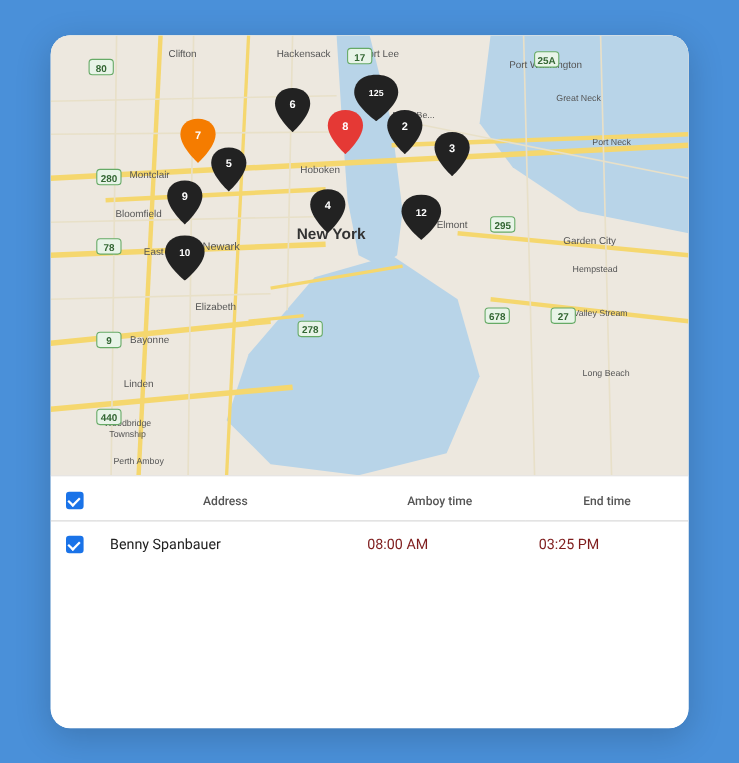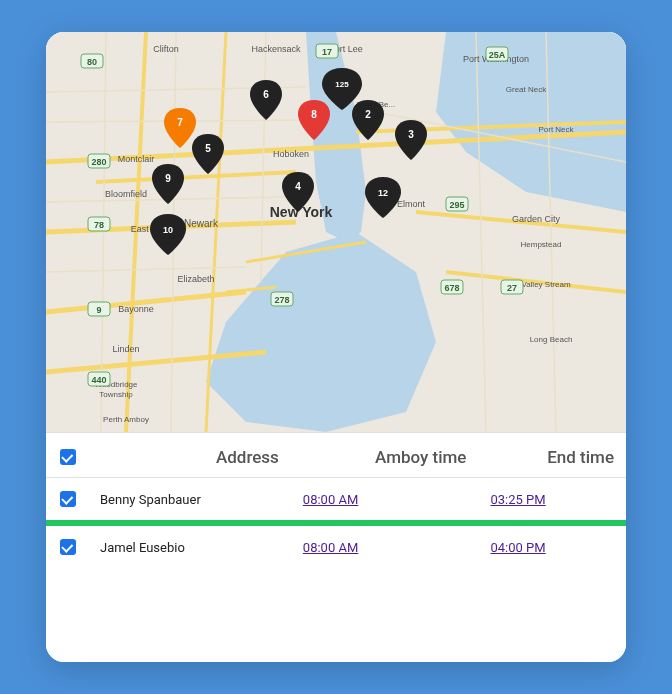--- a/index.html
+++ b/index.html
@@ -49,22 +49,22 @@
     }
     table {
       width: 100%;
       border-collapse: collapse;
     }
     thead tr {
       border-bottom: 1.5px solid #e0e0e0;
     }
     thead th {
       padding: 14px 12px 10px;
-      text-align: right;
-      font-size: 17px;
+      text-align: center;
+      font-size: 11px;
       color: #555;
       font-weight: 500;
     }
     tbody tr {
       border-bottom: 6px solid #22c55e;
     }
     tbody tr:last-child {
       border-bottom: none;
     }
     tbody td {
@@ -105,21 +105,21 @@
     }
     .header-checkbox::after {
       content: '';
       width: 8px;
       height: 5px;
       border-left: 2px solid white;
       border-bottom: 2px solid white;
       transform: rotate(-45deg) translateY(-1px);
       display: block;
     }
-    .time-col { color: #4c1d95; text-decoration: underline; }
+    .time-col { color: #7f1d1d; }
   </style>
 </head>
 <body>
 
 <div class="card">
 
   <div class="map-area">
     <svg class="map-svg" viewBox="0 0 580 400" xmlns="http://www.w3.org/2000/svg">
 
       <rect width="580" height="400" fill="#cde4f0"></rect>
@@ -292,25 +292,17 @@
         </thead>
         <tbody id="table-body">
         <tr>
     <td class="checkbox-cell">
       <div class="checkbox"></div>
     </td>
     <td>Benny Spanbauer</td>
     <td class="time-col">08:00 AM</td>
     <td class="time-col">03:25 PM</td>
   </tr>
-            <tr>
-    <td class="checkbox-cell">
-      <div class="checkbox"></div>
-    </td>
-    <td>Jamel Eusebio</td>
-    <td class="time-col">08:00 AM</td>
-    <td class="time-col">04:00 PM</td>
-  </tr>
           </tbody>
       </table>
     </div>
   </div>
 </div>
 
 </body></html>

